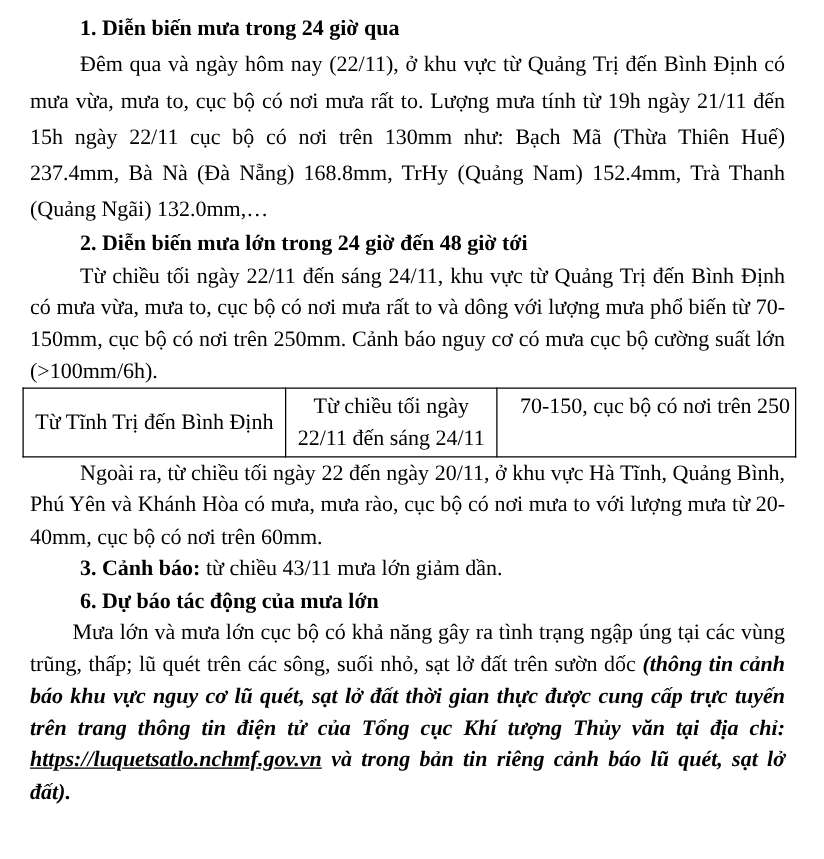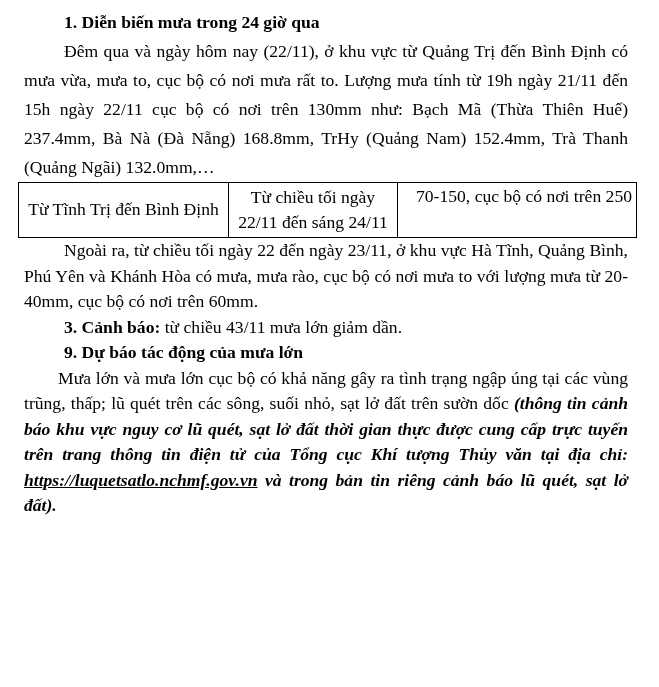--- a/index.html
+++ b/index.html
@@ -46,40 +46,42 @@
 </style>
 </head>
 <body>
 
 <div class="pg">
 
   <p class="lh1 hd">1. Diễn biến mưa trong 24 giờ qua</p>
 
   <p class="lh1">Đêm qua và ngày hôm nay (22/11), ở khu vực từ Quảng Trị đến Bình Định có mưa vừa, mưa to, cục bộ có nơi mưa rất to. Lượng mưa tính từ 19h ngày 21/11 đến 15h ngày 22/11 cục bộ có nơi trên 130mm như: Bạch Mã (Thừa Thiên Huế) 237.4mm, Bà Nà (Đà Nẵng) 168.8mm, TrHy (Quảng Nam) 152.4mm, Trà Thanh (Quảng Ngãi) 132.0mm,…</p>
 
+  <p class="lh2 hd">2. Diễn biến mưa lớn trong 24 giờ đến 48 giờ tới</p>
 
+  <p class="lh2">Từ chiều tối ngày 22/11 đến sáng 24/11, khu vực từ Quảng Trị đến Bình Định có mưa vừa, mưa to, cục bộ có nơi mưa rất to và dông với lượng mưa phổ biến từ 70-150mm, cục bộ có nơi trên 250mm. Cảnh báo nguy cơ có mưa cục bộ cường suất lớn (&gt;100mm/6h).</p>
 
 
   <table class="fc">
     <colgroup>
         <col class="c1">
         <col class="c2">
         <col class="c3">
       </colgroup>
     <tbody>
       <tr class="drow">
         <td>Từ Tĩnh Trị đến Bình Định</td>
         <td>Từ chiều tối ngày 22/11 đến sáng 24/11</td>
         <td class="top">70-150, cục bộ có nơi trên 250</td>
       </tr>
     </tbody>
   </table>
 
-  <p class="lh2">Ngoài ra, từ chiều tối ngày 22 đến ngày 23/11, ở khu vực Hà Tĩnh, Quảng Bình, Phú Yên và Khánh Hòa có mưa, mưa rào, cục bộ có nơi mưa to với lượng mưa từ 20-40mm, cục bộ có nơi trên 60mm.</p>
+  <p class="lh2">Ngoài ra, từ chiều tối ngày 22 đến ngày 20/11, ở khu vực Hà Tĩnh, Quảng Bình, Phú Yên và Khánh Hòa có mưa, mưa rào, cục bộ có nơi mưa to với lượng mưa từ 20-40mm, cục bộ có nơi trên 60mm.</p>
 
   <p class="lh2"><span class="hd">3. Cảnh báo:</span><span> từ chiều 43/11 mưa lớn giảm dần.</span></p>
 
 
-  <p class="lh2 hd">9. Dự báo tác động của mưa lớn</p>
+  <p class="lh2 hd">6. Dự báo tác động của mưa lớn</p>
 
   <p class="lh2 ind-sm"><span>Mưa lớn và mưa lớn cục bộ có khả năng gây ra tình trạng ngập úng tại các vùng trũng, thấp; lũ quét trên các sông, suối nhỏ, sạt lở đất trên sườn dốc </span><span class="bi">(thông tin cảnh báo khu vực nguy cơ lũ quét, sạt lở đất thời gian thực được cung cấp trực tuyến trên trang thông tin điện tử của Tổng cục Khí tượng Thủy văn tại địa chỉ: </span><a class="lnk">https://luquetsatlo.nchmf.gov.vn</a><span class="bi"> và trong bản tin riêng cảnh báo lũ quét, sạt lở đất).</span></p>
 
 </div>
 
 </body></html>

